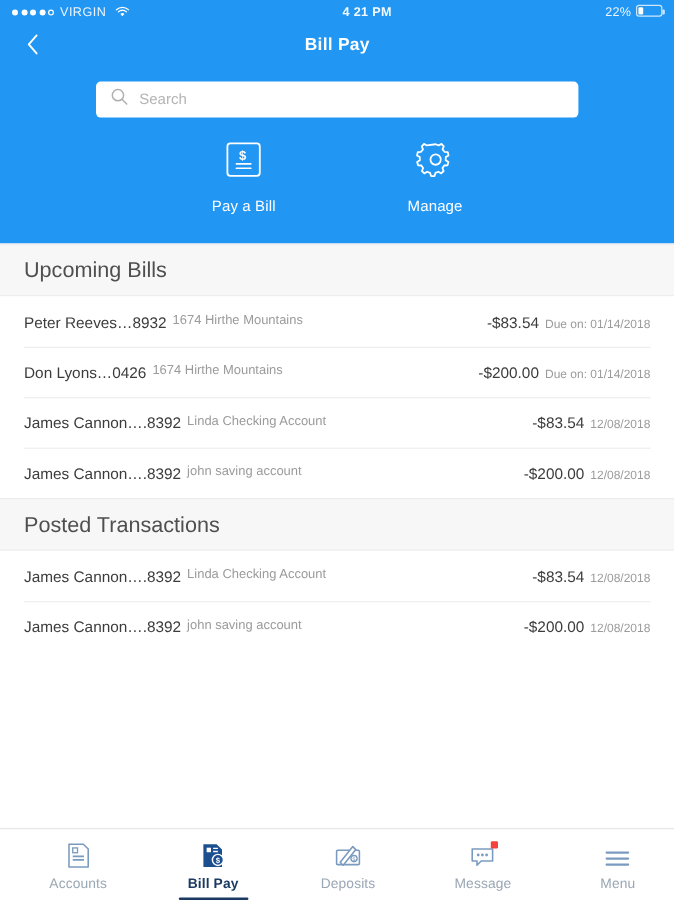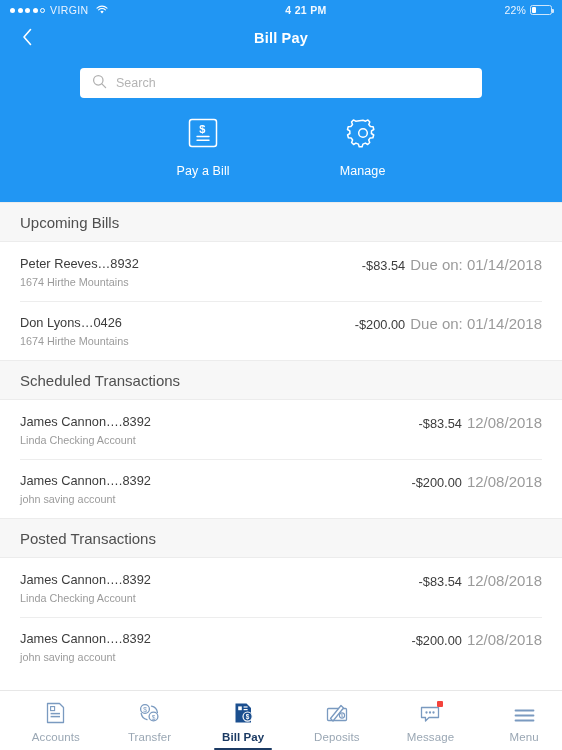--- a/index.html
+++ b/index.html
@@ -19,21 +19,21 @@
     height:20px; display:flex; align-items:center;
     padding:0 10px; font-size:10.5px; letter-spacing:.2px;
   }
   .sb-left { display:flex; align-items:center; gap:5px; }
   .dots { display:flex; align-items:center; gap:2.5px; }
   .dot { width:5px; height:5px; border-radius:50%; background:#fff; }
   .dot.hollow { background:transparent; border:1px solid #fff; width:5px; height:5px; }
   .carrier { font-size:10.5px; color:#eaf4ff; letter-spacing:.4px; }
   .wifi { width:12px; height:10px; position:relative; margin-left:2px; }
   .sb-center { flex:1; text-align:center; font-size:10.5px; color:#f2f9ff; letter-spacing:.3px;font-weight:bold; }
-  .sb-right { display:flex; align-items:center; gap:4px; }
+  .sb-right { display:flex; align-items:flex-start; gap:4px; }
   .batt-pct { font-size:10.5px; color:#eaf4ff; }
   .batt {
     width:22px; height:10px; border:1px solid #cfe6fb; border-radius:2.5px;
     position:relative; display:flex; align-items:center; padding:1px;
   }
   .batt::after {
     content:""; position:absolute; right:-3px; top:3px;
     width:2px; height:4px; background:#cfe6fb; border-radius:0 1px 1px 0;
   }
   .batt-fill { height:100%; width:24%; background:#ffffff; border-radius:1px; }
@@ -61,37 +61,37 @@
   .search-input::placeholder { color:#b4b4b4; }
 
   .actions { display:flex; justify-content:center; gap:110px; padding-top:18px; }
   .action { display:flex; flex-direction:column; align-items:center; gap:10px; cursor:pointer; }
   .action-label { font-size:12.5px; color:#ffffff; letter-spacing:.1px; }
 
   
   .content { flex:1 1 auto; background:#fff; overflow:hidden; }
   .section-head {
     background:#f7f7f7; padding:11px 20px 10px;
-    font-size:15px; color:#4f4f4f;
+    font-size:18px; color:#4f4f4f;
     border-top:1px solid #ececec; border-bottom:1px solid #ececec;
   }
   .row {
     display:flex; justify-content:space-between; align-items:flex-start;
     padding:14px 20px 13px; background:#fff; cursor:pointer;
     position:relative;
   }
   .row + .row::before {
     content:""; position:absolute; top:0; left:20px; right:20px; height:1px; background:#ededed;
   }
-  .row-left { display:flex; flex-direction:column; gap:5px; }
+  .row-left { display:flex; flex-direction:row; gap:5px; }
   .row-right { display:flex; flex-direction:row; gap:5px; align-items:flex-end; }
   .r-title { font-size:12.8px; color:#3c3c3c; }
   .r-sub { font-size:10.8px; color:#9b9b9b; }
   .r-amt { font-size:12.8px; color:#3c3c3c; }
-  .r-date { font-size:15px; color:#9b9b9b; }
+  .r-date { font-size:10px; color:#9b9b9b; }
 
   
   .tabbar {
     flex:0 0 60px; background:#fff; border-top:1px solid #e7e7e7;
     display:flex; align-items:stretch;
   }
   .tab {
     flex:1; display:flex; flex-direction:column; align-items:center;
     justify-content:center; gap:7px; cursor:pointer; position:relative;
     padding-top:4px;
@@ -212,21 +212,20 @@
       <div class="row-left">
         <span class="r-title">Don Lyons…0426</span>
         <span class="r-sub">1674 Hirthe Mountains</span>
       </div>
       <div class="row-right">
         <span class="r-amt">-$200.00</span>
         <span class="r-date">Due on: 01/14/2018</span>
       </div>
     </div>
 
-    <div class="section-head">Scheduled Transactions</div>
     <div class="row">
       <div class="row-left">
         <span class="r-title">James Cannon….8392</span>
         <span class="r-sub">Linda Checking Account</span>
       </div>
       <div class="row-right">
         <span class="r-amt">-$83.54</span>
         <span class="r-date">12/08/2018</span>
       </div>
     </div>
@@ -272,33 +271,20 @@
         <svg width="21" height="22" viewBox="0 0 21 22">
           <path d="M2.5 1.5 h12 l4 4 v15 h-16 z" stroke="#7a9ac0" stroke-width="1.3" fill="none" stroke-linejoin="round"></path>
           <rect x="5.6" y="4.6" width="4" height="4" stroke="#7a9ac0" stroke-width="1.1" fill="none"></rect>
           <line x1="5.6" y1="11.6" x2="15" y2="11.6" stroke="#7a9ac0" stroke-width="1.5"></line>
           <line x1="5.6" y1="14.6" x2="15" y2="14.6" stroke="#7a9ac0" stroke-width="1.5"></line>
         </svg>
       </span>
       <span class="tab-label">Accounts</span>
     </div>
 
-    <div class="tab">
-      <span class="tab-icon">
-        <svg width="23" height="22" viewBox="0 0 23 22">
-          <circle cx="7" cy="7" r="4.4" stroke="#7a9ac0" stroke-width="1.3" fill="none"></circle>
-          <text x="5.2" y="10" font-family="Liberation Sans, sans-serif" font-size="6.5" fill="#7a9ac0">$</text>
-          <circle cx="15.5" cy="14.5" r="4.4" stroke="#7a9ac0" stroke-width="1.3" fill="none"></circle>
-          <text x="13.7" y="17.5" font-family="Liberation Sans, sans-serif" font-size="6.5" fill="#7a9ac0">$</text>
-          <path d="M13.5 4.2 A7.5 7.5 0 0 1 19.4 10.5" stroke="#7a9ac0" stroke-width="1.3" fill="none" stroke-linecap="round"></path>
-          <path d="M9 17.6 A7.5 7.5 0 0 1 3.2 11.4" stroke="#7a9ac0" stroke-width="1.3" fill="none" stroke-linecap="round"></path>
-        </svg>
-      </span>
-      <span class="tab-label">Transfer</span>
-    </div>
 
     <div class="tab active">
       <span class="tab-icon">
         <svg width="21" height="22" viewBox="0 0 21 22">
           <path d="M2.5 1.5 h11 l4.5 4.5 v14.5 h-15.5 z" fill="#1b4f8f"></path>
           <rect x="5.2" y="4.4" width="3.6" height="3.8" fill="#ffffff"></rect>
           <line x1="10.6" y1="5" x2="14.6" y2="5" stroke="#ffffff" stroke-width="1.2"></line>
           <line x1="10.6" y1="7.6" x2="14.6" y2="7.6" stroke="#ffffff" stroke-width="1.2"></line>
           <circle cx="14.6" cy="14.6" r="4.6" fill="#1b4f8f" stroke="#ffffff" stroke-width="1.2"></circle>
           <text x="12.8" y="17.1" font-family="Liberation Sans, sans-serif" font-size="6.4" font-weight="700" fill="#ffffff">$</text>

